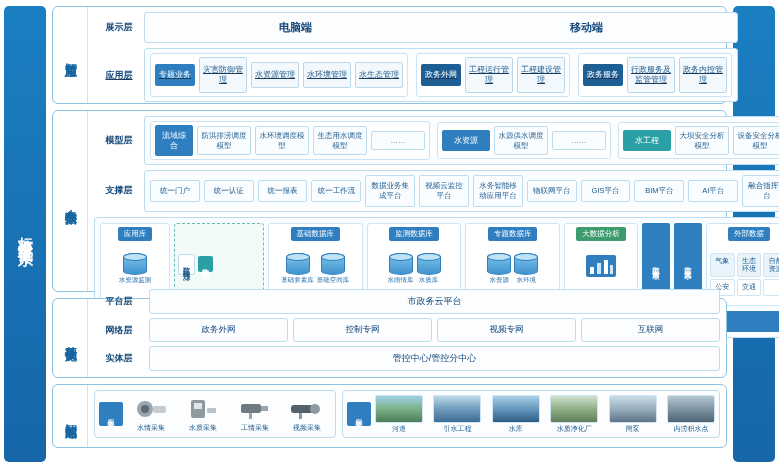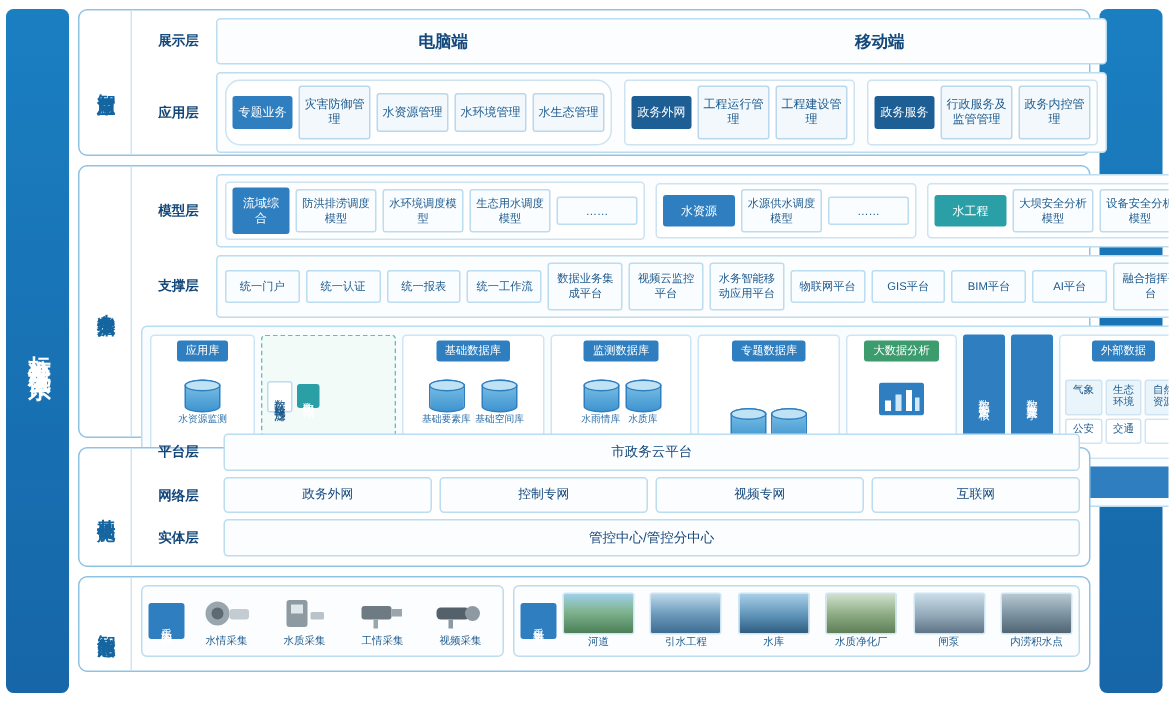--- a/index.html
+++ b/index.html
@@ -34,21 +34,21 @@
   .blabel{
     width:34px;flex:0 0 34px;border-right:1px solid #cfe5f3;
     display:flex;align-items:center;justify-content:center;
     color:#1565a0;font-weight:bold;font-size:12px;line-height:1.15;
   }
   .blabel span{writing-mode:vertical-rl;text-orientation:upright;letter-spacing:1px;}
   .bbody{flex:1;padding:5px 6px;}
 
   
   .row{display:flex;align-items:stretch;margin-bottom:5px;}
-  .row:last-child{margin-bottom:0;}
+  .row:last-child{margin-bottom:0;text-decoration:underline;}
   .rowlab{
     flex:0 0 50px;display:flex;align-items:center;justify-content:center;
     font-size:9px;color:#14477a;font-weight:bold;
   }
   .rowbox{
     flex:1;border:1px solid #bcdcef;border-radius:3px;background:#fbfdff;
     display:flex;align-items:center;padding:4px 5px;gap:5px;
   }
 
   .chip{
@@ -198,21 +198,21 @@
           <div class="disp">
             <div>电脑端</div>
             <div>移动端</div>
           </div>
         </div>
 
         <div class="row">
           <div class="rowlab">应用层</div>
           <div class="rowbox" style="gap:8px;">
 
-            <div class="group" style="flex:4;border-radius:10px;">
+            <div class="group" style="flex:4;">
               <div class="ghead">专题业务</div>
               <div class="chip tall" style="flex:1">灾害防御管理</div>
               <div class="chip tall" style="flex:1">水资源管理</div>
               <div class="chip tall" style="flex:1">水环境管理</div>
               <div class="chip tall" style="flex:1">水生态管理</div>
             </div>
 
             <div class="group" style="flex:2;">
               <div class="ghead dark">政务外网</div>
               <div class="chip tall" style="flex:1">工程运行管理</div>
@@ -318,21 +318,21 @@
                   <div class="body"></div>
                   <div class="cap">水雨情库</div>
                 </div>
                 <div class="cyl">
                   <div class="body"></div>
                   <div class="cap">水质库</div>
                 </div>
               </div>
             </div>
 
-            <div class="panel" style="flex:1;justify-content:space-between;">
+            <div class="panel" style="flex:1;">
               <div class="ptitle">专题数据库</div>
               <div class="cyl-wrap">
                 <div class="cyl">
                   <div class="body"></div>
                   <div class="cap">水资源</div>
                 </div>
                 <div class="cyl">
                   <div class="body"></div>
                   <div class="cap">水环境</div>
                 </div>

